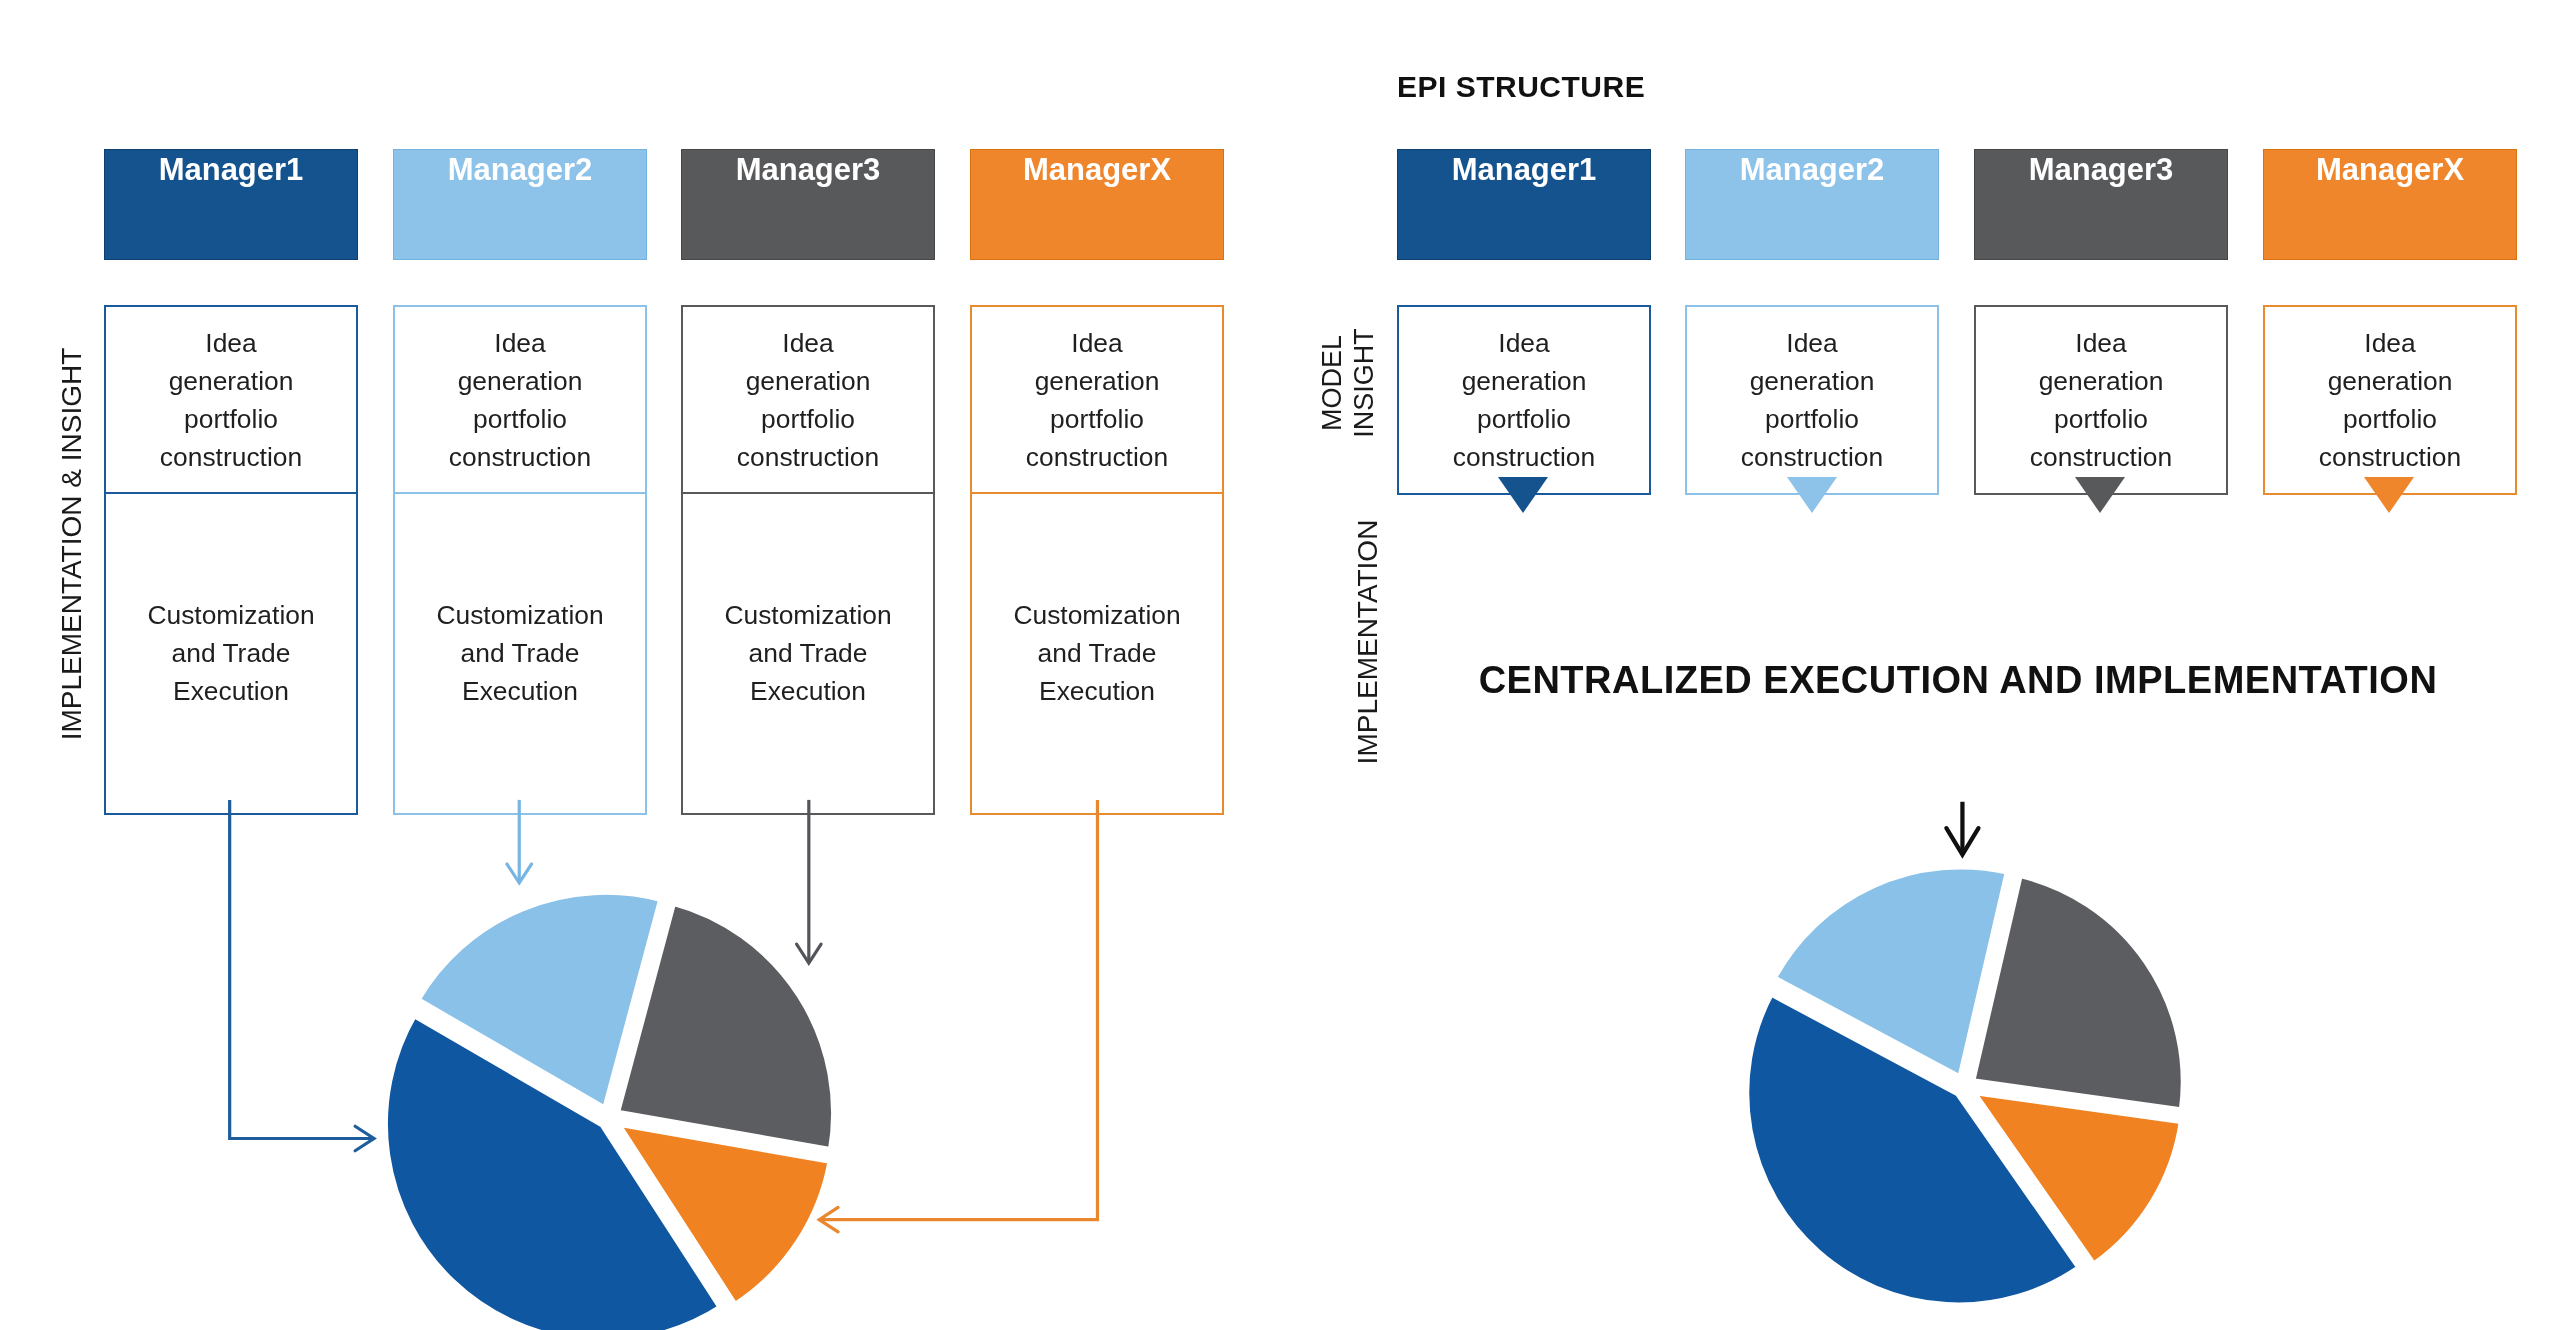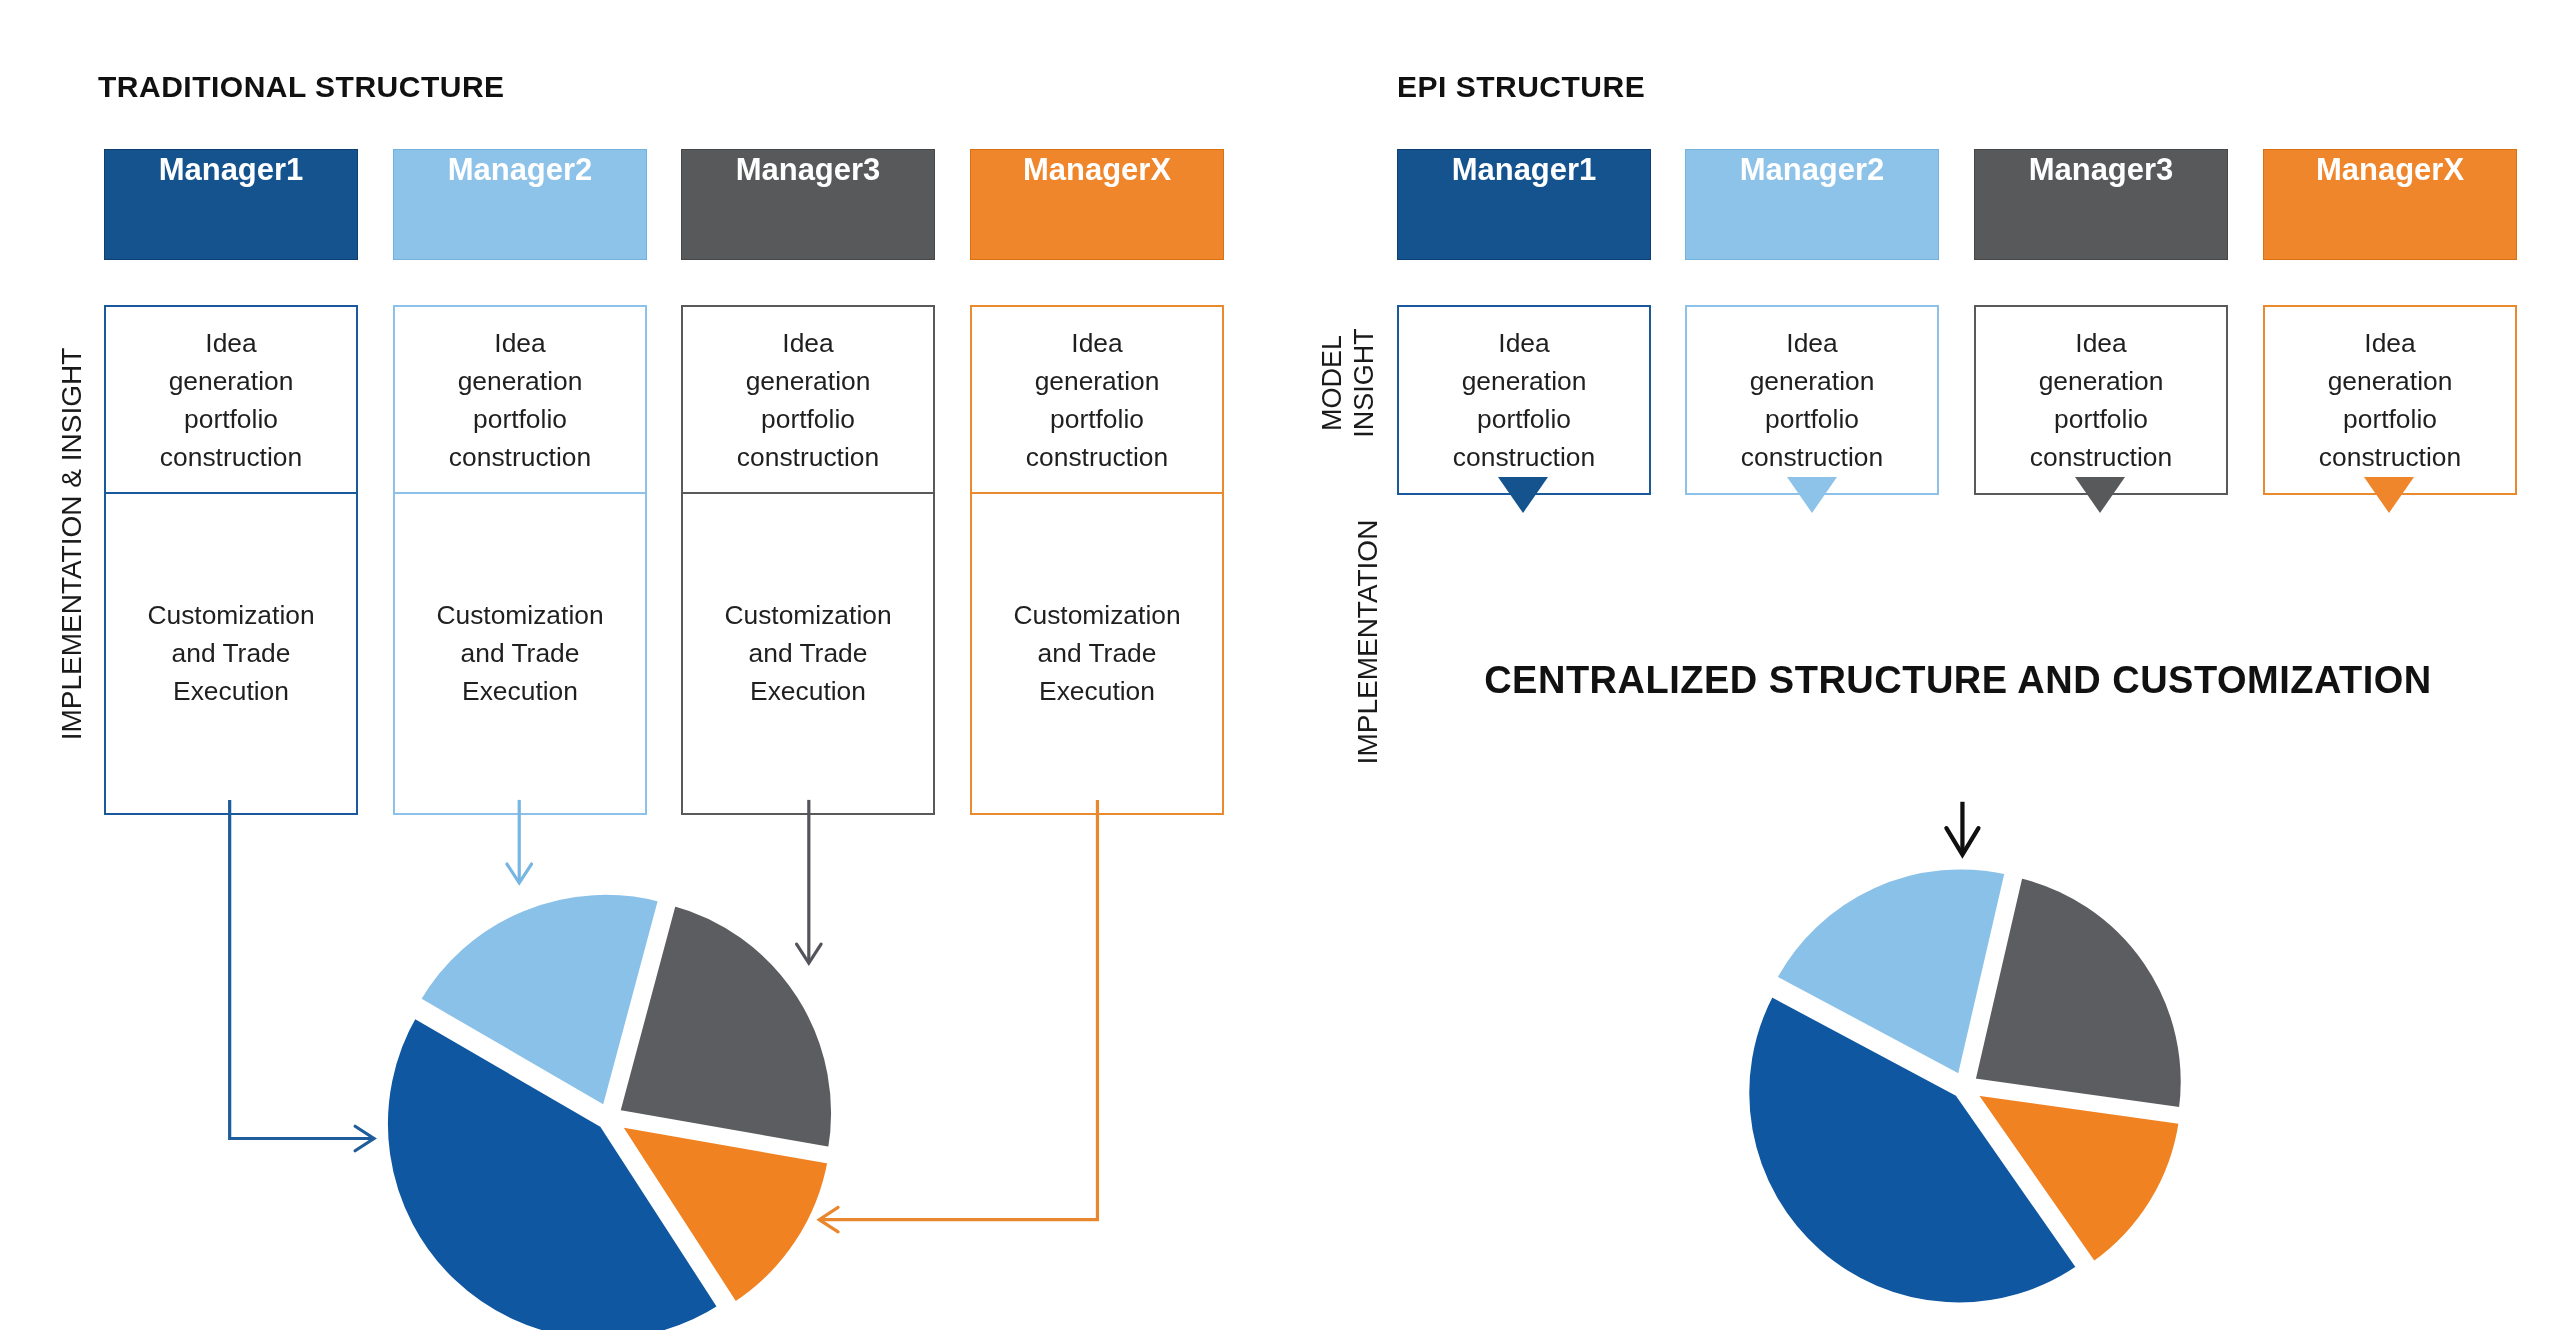--- a/index.html
+++ b/index.html
@@ -39,34 +39,33 @@
   }
   .txt{font-size:26.4px;line-height:38px;color:#1F1F1F;text-align:center;}
   .tri{position:absolute;width:0;height:0;border-left:25.5px solid transparent;border-right:25.5px solid transparent;}
   #overlay{position:absolute;left:0;top:0;}
 </style>
 </head>
 <body>
 
 <div id="canvas">
 
-  <div class="title" style="left:98px">TRADITIONAL STRUCTURE</div>
 
   <div class="title" style="left:1397px">EPI STRUCTURE</div>
 
   <div class="vlabel" id="leftSideLabel">IMPLEMENTATION &amp; INSIGHT</div>
 
   <div id="modelInsight">
     <div>MODEL</div>
     <div>INSIGHT</div>
   </div>
 
   <div class="vlabel" id="implLabel">IMPLEMENTATION</div>
 
-  <div id="centralLabel">CENTRALIZED STRUCTURE AND CUSTOMIZATION</div>
+  <div id="centralLabel">CENTRALIZED EXECUTION AND IMPLEMENTATION</div>
 
   <div id="columns">
       <div class="mbox" style="left: 104px; width: 254px; background: rgb(21, 83, 142); border-color: rgb(13, 63, 112);">
         <div>Manager</div>
         <div>1</div>
       </div>
       <div class="obox" style="left: 104px; top: 290px; width: 254px; height: 510px; border-color: rgb(26, 90, 156);">
         <div class="sec" style="width: 100%; height: 187px; border-bottom: 2.8px solid rgb(26, 90, 156);">
           <div class="txt">Idea</div>
           <div class="txt">generation</div>

